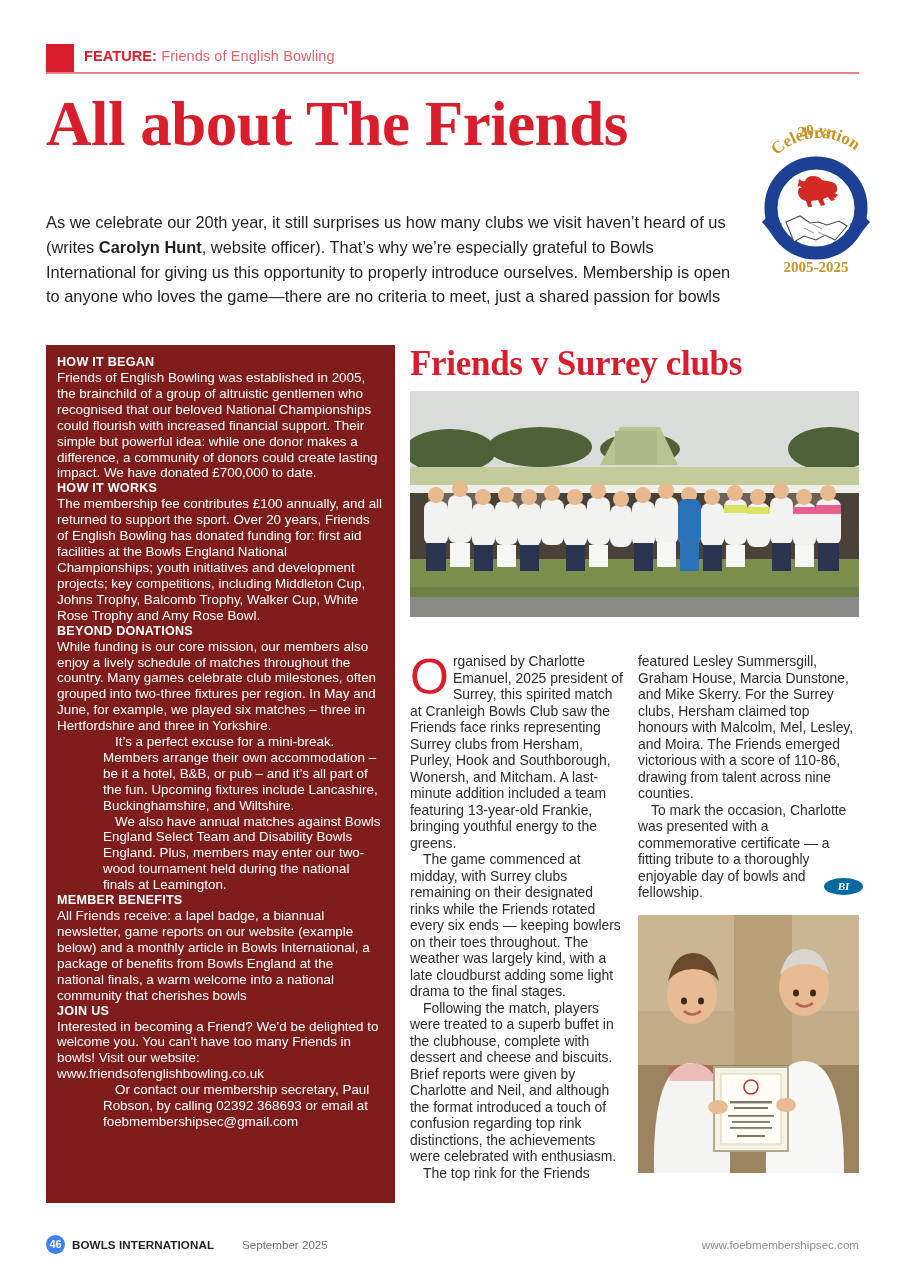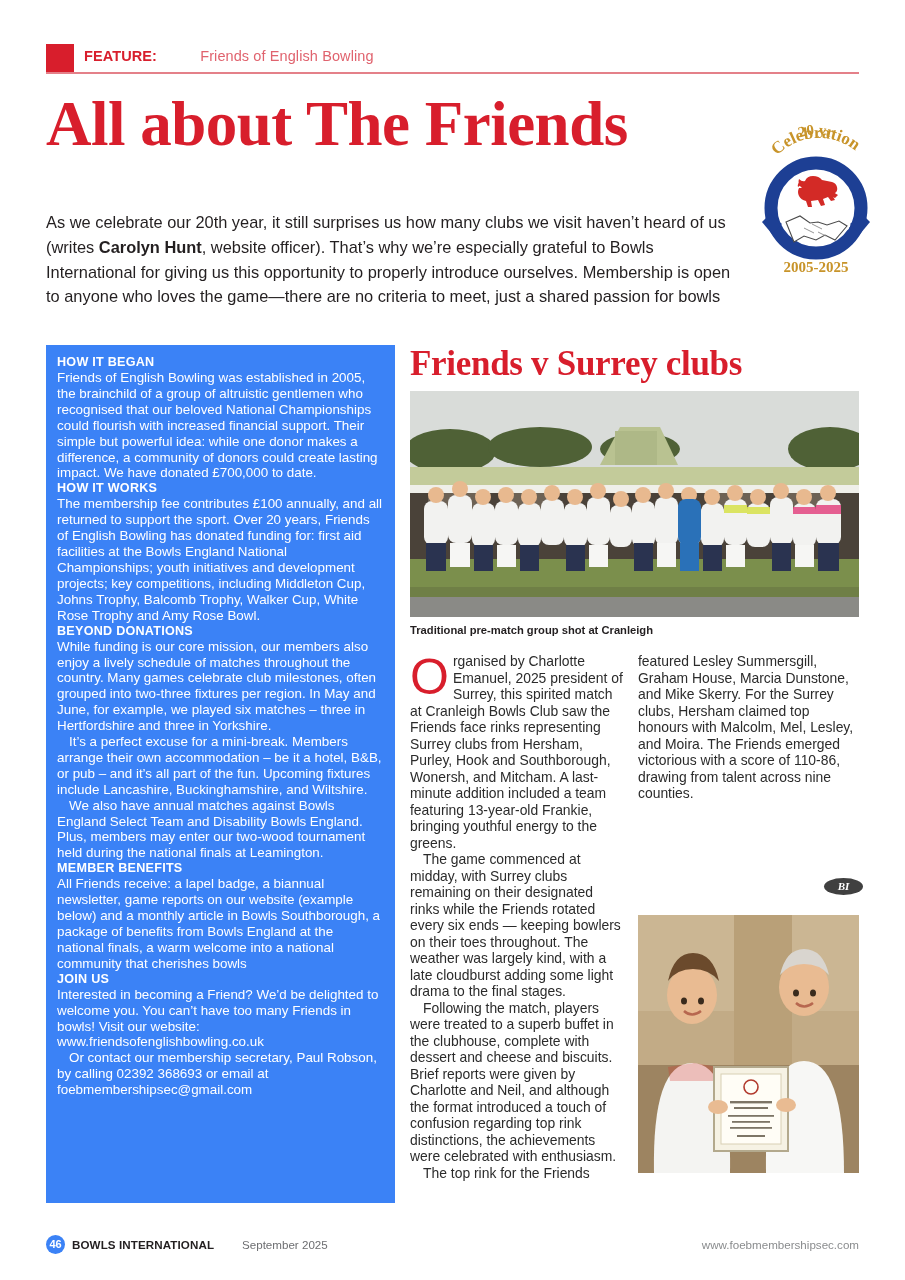--- a/index.html
+++ b/index.html
@@ -22,21 +22,21 @@
   }
   .feature-swatch {
     position: absolute; left: 0; top: 0;
     width: 28px; height: 28px; background: #d81e2c;
   }
   .feature-text {
     position: absolute; left: 38px; top: 4px;
     font-size: 14.5px; color: #d81e2c; letter-spacing: .1px;
   }
   .feature-text b { font-weight: bold; color: #d81e2c; }
-  .feature-text .light { color: #e0636e; margin-left: 39px; }
+  .feature-text .light { color: #e0636e; }
   .feature-rule {
     position: absolute; left: 0; top: 28px; width: 813px; height: 1.5px;
     background: #e48089;
   }
 
   
   .headline {
     position: absolute; left: 46px; top: 93px;
     font-family: "Liberation Serif", serif;
     font-weight: bold;
@@ -66,33 +66,33 @@
   
   .badge {
     position: absolute; left: 756px; top: 96px;
     width: 120px; height: 190px;
   }
 
   
   .sidebar {
     position: absolute; left: 46px; top: 345px;
     width: 349px; height: 858px;
-    background: #3b82f6;
+    background: #7f1d1d;
     color: #ffffff;
     padding: 10px 12px 10px 11px;
   }
   .sb-h {
     font-size: 12.6px; font-weight: bold; letter-spacing: .25px;
     margin-top: 12px; margin-bottom: 1px; color: #ffffff;
   }
   .sb-h:first-child { margin-top: 0; }
   .sb-p {
     font-size: 13.4px; line-height: 15.9px; color: #ffffff;
   }
-  .sb-p.ind { text-indent: 12px; }
+  .sb-p.ind { text-indent: 12px; margin-left: 46px; }
 
   
   .sub-headline {
     position: absolute; left: 410px; top: 344px;
     font-family: "Liberation Serif", serif;
     font-weight: bold; font-size: 35px; color: #d81e2c;
     letter-spacing: -0.3px;
   }
 
   .photo-top {
@@ -125,21 +125,21 @@
     line-height: 42px;
     font-weight: normal;
     color: #d81e2c;
     padding: 2px 4px 0 0;
     margin-top: 1px;
   }
 
   .endmark {
     display: inline-block; vertical-align: middle;
     width: 39px; height: 17px; border-radius: 50%;
-    background: #404040; color: #fff;
+    background: #0369a1; color: #fff;
     font-family: "Liberation Serif", serif;
     font-style: italic; font-weight: bold;
     font-size: 11px; line-height: 17px; text-align: center;
     margin-left: 4px;
   }
   .endmark-wrap { position: absolute; left: 820px; top: 877px; }
 
   .photo-bottom {
     position: absolute; left: 638px; top: 915px;
     width: 221px; height: 258px;
@@ -241,21 +241,21 @@
       <p class="sb-p">The membership fee contributes £100 annually, and all returned to support the sport. Over 20 years, Friends of English Bowling has donated funding for: first aid facilities at the Bowls England National Championships; youth initiatives and development projects; key competitions, including Middleton Cup, Johns Trophy, Balcomb Trophy, Walker Cup, White Rose Trophy and Amy Rose Bowl.</p>
     </div>
     <div>
       <div class="sb-h">BEYOND DONATIONS</div>
       <p class="sb-p">While funding is our core mission, our members also enjoy a lively schedule of matches throughout the country. Many games celebrate club milestones, often grouped into two-three fixtures per region. In May and June, for example, we played six matches – three in Hertfordshire and three in Yorkshire.</p>
       <p class="sb-p ind">It’s a perfect excuse for a mini-break. Members arrange their own accommodation – be it a hotel, B&amp;B, or pub – and it’s all part of the fun. Upcoming fixtures include Lancashire, Buckinghamshire, and Wiltshire.</p>
       <p class="sb-p ind">We also have annual matches against Bowls England Select Team and Disability Bowls England. Plus, members may enter our two-wood tournament held during the national finals at Leamington.</p>
     </div>
     <div>
       <div class="sb-h">MEMBER BENEFITS</div>
-      <p class="sb-p">All Friends receive: a lapel badge, a biannual newsletter, game reports on our website (example below) and a monthly article in Bowls Southborough, a package of benefits from Bowls England at the national finals, a warm welcome into a national community that cherishes bowls</p>
+      <p class="sb-p">All Friends receive: a lapel badge, a biannual newsletter, game reports on our website (example below) and a monthly article in Bowls International, a package of benefits from Bowls England at the national finals, a warm welcome into a national community that cherishes bowls</p>
     </div>
     <div>
       <div class="sb-h">JOIN US</div>
       <p class="sb-p">Interested in becoming a Friend? We’d be delighted to welcome you. You can’t have too many Friends in bowls! Visit our website: www.friendsofenglishbowling.co.uk</p>
       <p class="sb-p ind">Or contact our membership secretary, Paul Robson, by calling 02392 368693 or email at foebmembershipsec@gmail.com</p>
     </div>
   </aside>
 
   <h3 class="sub-headline">Friends v Surrey clubs</h3>
 
@@ -350,33 +350,33 @@
           <rect x="314" y="114" width="23" height="8"></rect>
             <rect x="337" y="116" width="23" height="7"></rect>
         </g>
         <g fill="#e23b7a" opacity=".8">
           <rect x="406" y="114" width="25" height="9"></rect>
             <rect x="383" y="116" width="23" height="7"></rect>
         </g>
       </g>
     </svg>
   </div>
-  <div class="cap cap-top">Traditional pre-match group shot at Cranleigh</div>
 
   <div class="col-l">
     <p class="body-p">
       <span class="dropcap">O</span><span>rganised by Charlotte Emanuel, 2025 president of Surrey, this spirited match at Cranleigh Bowls Club saw the Friends face rinks representing Surrey clubs from Hersham, Purley, Hook and Southborough, Wonersh, and Mitcham. A last-minute addition included a team featuring 13-year-old Frankie, bringing youthful energy to the greens.</span>
     </p>
     <p class="body-p ind">The game commenced at midday, with Surrey clubs remaining on their designated rinks while the Friends rotated every six ends — keeping bowlers on their toes throughout. The weather was largely kind, with a late cloudburst adding some light drama to the final stages.</p>
     <p class="body-p ind">Following the match, players were treated to a superb buffet in the clubhouse, complete with dessert and cheese and biscuits. Brief reports were given by Charlotte and Neil, and although the format introduced a touch of confusion regarding top rink distinctions, the achievements were celebrated with enthusiasm.</p>
     <p class="body-p ind">The top rink for the Friends</p>
   </div>
 
   <div class="col-r">
     <p class="body-p">featured Lesley Summersgill, Graham House, Marcia Dunstone, and Mike Skerry. For the Surrey clubs, Hersham claimed top honours with Malcolm, Mel, Lesley, and Moira. The Friends emerged victorious with a score of 110-86, drawing from talent across nine counties.</p>
+    <p class="body-p ind">To mark the occasion, Charlotte was presented with a commemorative certificate — a fitting tribute to a thoroughly enjoyable day of bowls and fellowship.</p>
   </div>
 
   <div class="endmark-wrap">
     <span class="endmark">BI</span>
   </div>
 
   <div class="photo-bottom">
     <svg width="221" height="258" viewBox="0 0 221 258">
       <rect x="0" y="0" width="221" height="258" fill="#d8c5a8"></rect>
       <rect x="0" y="0" width="221" height="96" fill="#cbb693"></rect>

